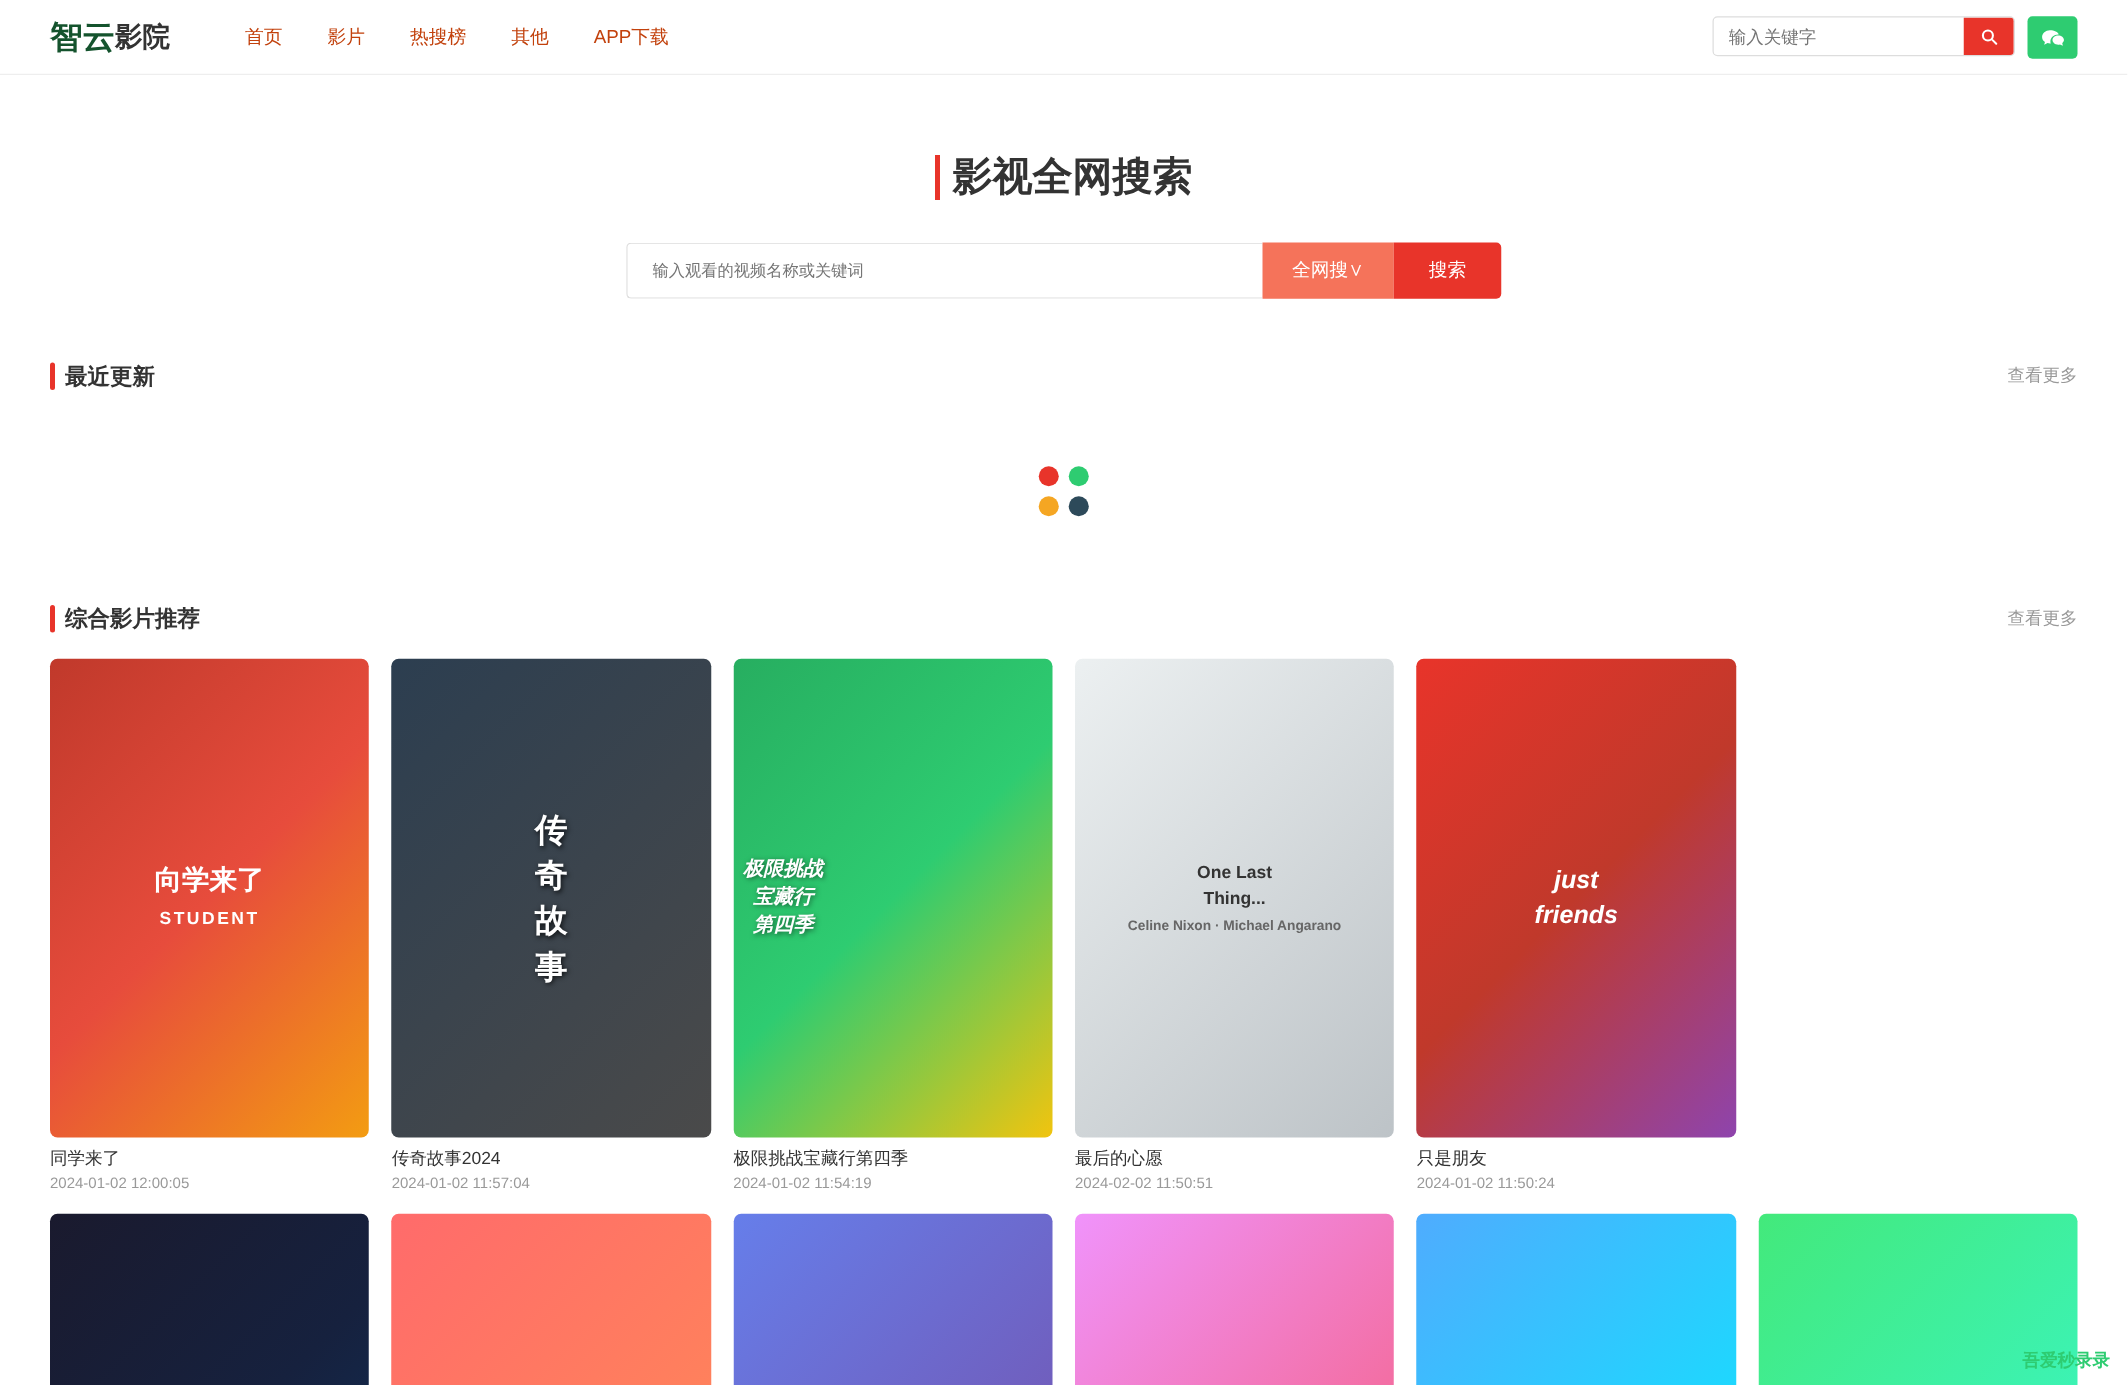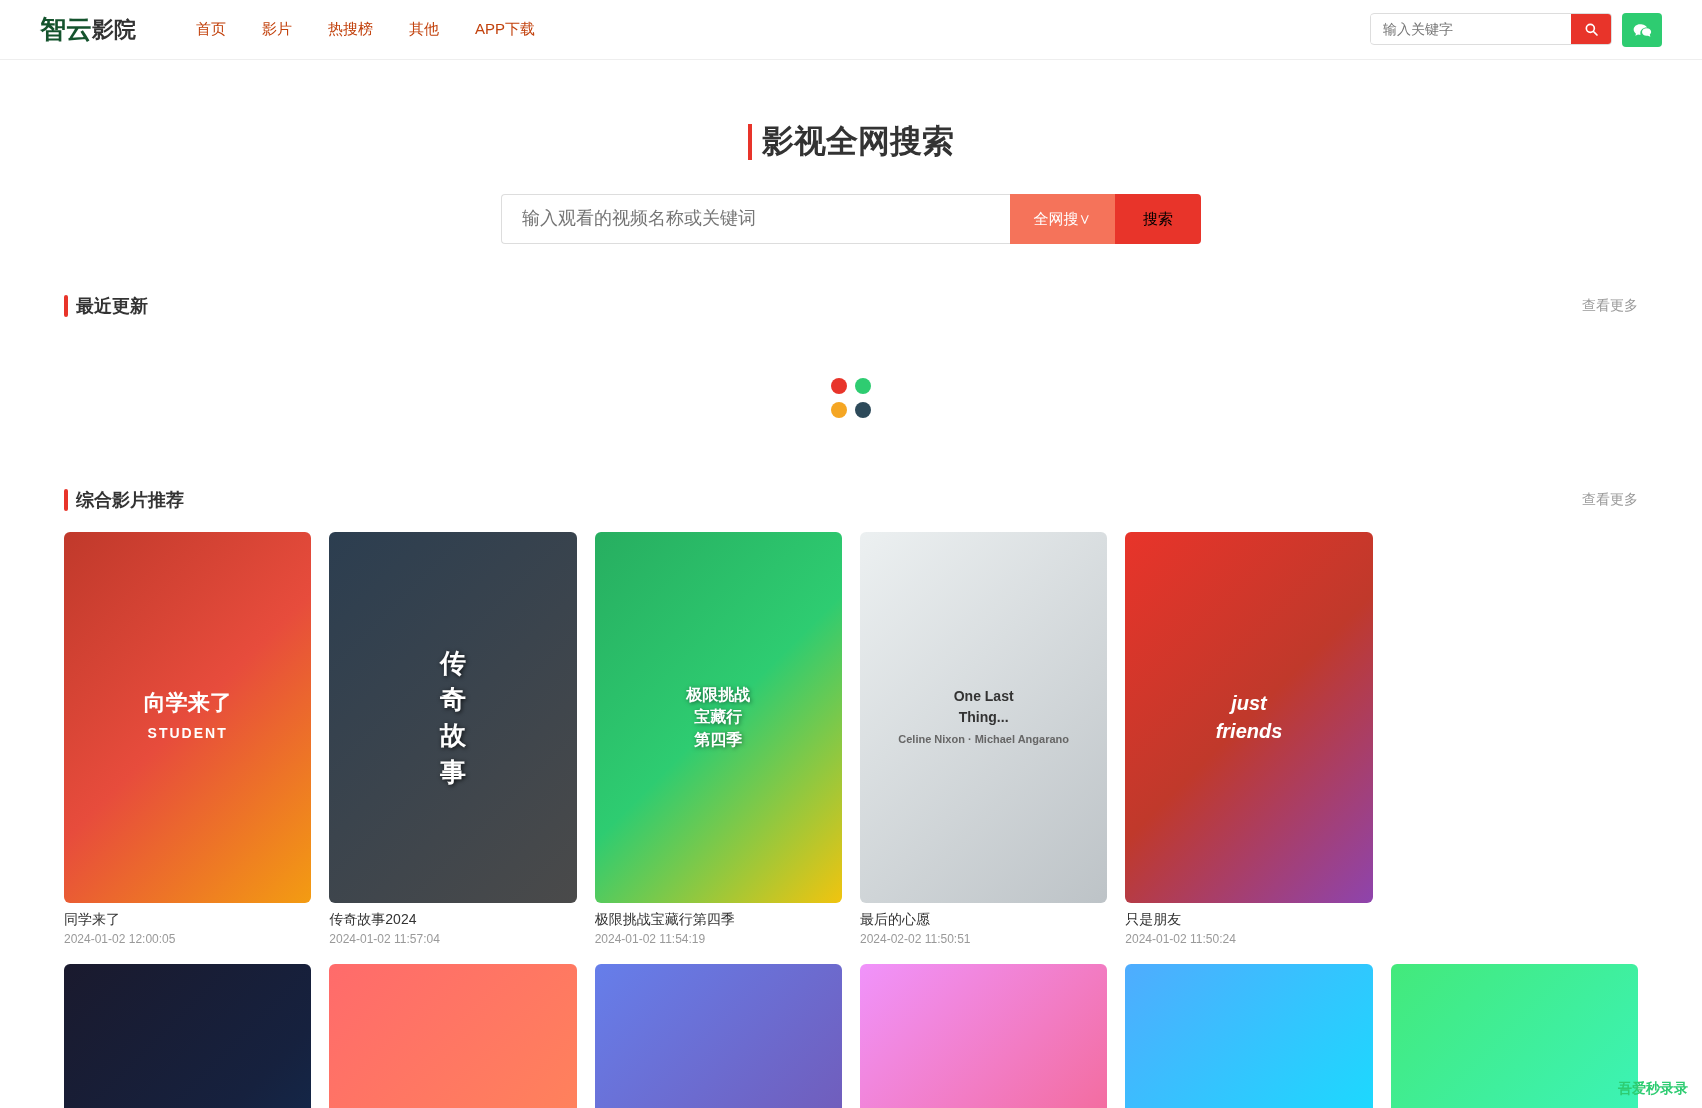--- a/index.html
+++ b/index.html
@@ -101,50 +101,49 @@
     }
     .hero-search-wrap {
       display: flex;
       justify-content: center;
       max-width: 700px;
       margin: 0 auto;
     }
     .hero-input {
       flex: 1;
       padding: 14px 20px;
-      font-size: 18px;
+      font-size: 13px;
       border: 1px solid #ddd;
       border-right: none;
       border-radius: 4px 0 0 4px;
       outline: none;
       color: #a21caf;
-      font-family: Liberation Mono, monospace;
     }
     .hero-btn-network {
       background: #f5735a;
       color: #fff;
       border: none;
       padding: 0 24px;
       font-size: 15px;
       cursor: pointer;
       white-space: nowrap;
     }
     .hero-btn-search {
       background: #e8342a;
-      color: #000000;
+      color: #ffffff;
       border: none;
       padding: 0 28px;
       font-size: 15px;
       cursor: pointer;
       border-radius: 0 4px 4px 0;
     }
 
     
     .section {
-      padding: 0 64px;
+      padding: 0 40px;
       margin-bottom: 30px;
     }
     .section-header {
       display: flex;
       align-items: center;
       justify-content: space-between;
       margin-bottom: 20px;
     }
     .section-title-wrap {
       display: flex;
@@ -220,21 +219,21 @@
       white-space: nowrap;
     }
     .movie-date {
       font-size: 12px;
       color: #999;
     }
 
     
     .poster-bg-1 { background: linear-gradient(135deg, #c0392b 0%, #e74c3c 50%, #f39c12 100%); display: flex; align-items: center; justify-content: center; color: white; font-size: 28px; font-weight: bold; text-align: center; }
     .poster-bg-2 { background: linear-gradient(135deg, #2c3e50 0%, #4a4a4a 100%); display: flex; align-items: center; justify-content: center; color: white; font-size: 18px; font-weight: bold; text-align: center; }
-    .poster-bg-3 { background: linear-gradient(135deg, #27ae60 0%, #2ecc71 50%, #f1c40f 100%); display: flex; align-items: center; justify-content: center; color: white; font-size: 20px; font-weight: bold; text-align: center; }
+    .poster-bg-3 { background: linear-gradient(135deg, #27ae60 0%, #2ecc71 50%, #f1c40f 100%); display: flex; align-items: center; justify-content: flex-start; color: white; font-size: 20px; font-weight: bold; text-align: center; font-style: italic; }
     .poster-bg-4 { background: #111; display: flex; align-items: center; justify-content: center; color: white; font-size: 20px; font-weight: bold; text-align: center; }
     .poster-bg-5 { background: linear-gradient(135deg, #ecf0f1 0%, #bdc3c7 100%); display: flex; align-items: center; justify-content: center; color: #333; font-size: 16px; font-weight: bold; text-align: center; }
     .poster-bg-6 { background: linear-gradient(135deg, #e8342a 0%, #c0392b 50%, #8e44ad 100%); display: flex; align-items: center; justify-content: center; color: white; font-size: 16px; font-weight: bold; text-align: center; }
     .poster-bg-7 { background: linear-gradient(135deg, #1a1a2e 0%, #16213e 50%, #0f3460 100%); display: flex; align-items: center; justify-content: center; color: white; font-size: 16px; font-weight: bold; text-align: center; }
     .poster-bg-8 { background: linear-gradient(135deg, #ff6b6b 0%, #ff8e53 100%); display: flex; align-items: center; justify-content: center; color: white; font-size: 18px; font-weight: bold; text-align: center; }
     .poster-bg-9 { background: linear-gradient(135deg, #667eea 0%, #764ba2 100%); display: flex; align-items: center; justify-content: center; color: white; font-size: 16px; font-weight: bold; text-align: center; }
     .poster-bg-10 { background: linear-gradient(135deg, #f093fb 0%, #f5576c 100%); display: flex; align-items: center; justify-content: center; color: white; font-size: 16px; font-weight: bold; text-align: center; }
     .poster-bg-11 { background: linear-gradient(135deg, #4facfe 0%, #00f2fe 100%); display: flex; align-items: center; justify-content: center; color: white; font-size: 16px; font-weight: bold; text-align: center; }
     .poster-bg-12 { background: linear-gradient(135deg, #43e97b 0%, #38f9d7 100%); display: flex; align-items: center; justify-content: center; color: white; font-size: 16px; font-weight: bold; text-align: center; }
 

